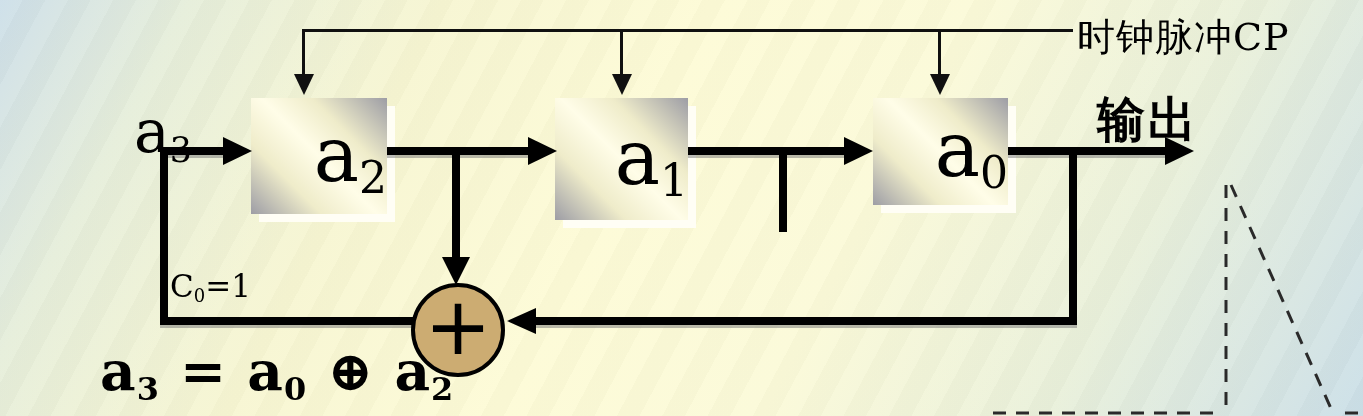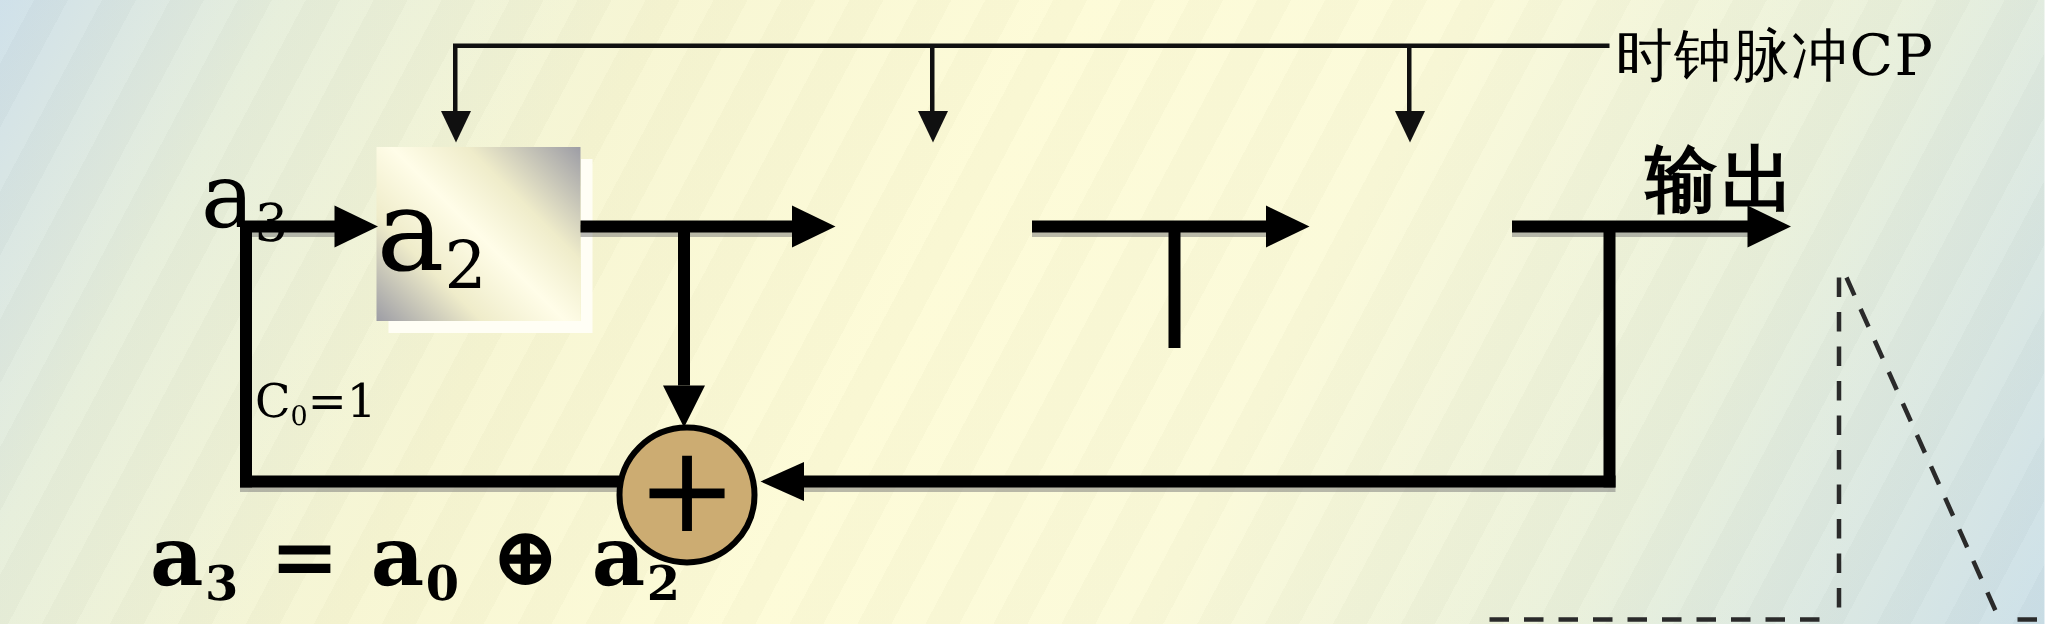--- a/index.html
+++ b/index.html
@@ -32,21 +32,21 @@
   .tri-down{position:absolute;width:0;height:0;
     border-left:14px solid transparent;border-right:14px solid transparent;
     border-top:28px solid #000;}
   .tri-down-sm{position:absolute;width:0;height:0;
     border-left:10px solid transparent;border-right:10px solid transparent;
     border-top:21px solid #101010;}
   
   .reg-box{position:absolute;
     background:linear-gradient(45deg,#9d9da5 0%,#efecca 28%,#fffde8 50%,#efecca 70%,#9d9da5 100%);
     box-shadow:8px 8px 0 0 #fffef5;
-    display:flex;align-items:center;justify-content:flex-start;}
+    display:flex;align-items:center;justify-content:flex-end;}
   .reg-label{font-size:76px;line-height:0.9;color:#000;padding-top:6px;}
   .sb{font-size:0.58em;vertical-align:-0.28em;}
   
   .lbl{position:absolute;color:#000;white-space:nowrap;}
   .coef{font-size:31px;}
   .clock-lbl{font-size:38px;font-family:"DejaVu Serif", serif;letter-spacing:1px;}
   .out-lbl{font-size:48px;font-weight:700;font-family:"DejaVu Sans", sans-serif;letter-spacing:3px;}
   .a3-lbl{font-size:60px;text-align:center;}
   .formula{font-size:55px;font-weight:700;letter-spacing:1px;}
   .formula .sb{vertical-align:-0.32em;}
@@ -68,20 +68,26 @@
   <div class="tline" style="left:620px;top:31px;width:3px;height:43px;"></div>
   <div class="tline" style="left:938px;top:31px;width:3px;height:43px;"></div>
   <div class="tri-down-sm" style="left:294px;top:74px;"></div>
   <div class="tri-down-sm" style="left:612px;top:74px;"></div>
   <div class="tri-down-sm" style="left:930px;top:74px;"></div>
   <div class="lbl clock-lbl" style="left:1077px;top:12px;">时钟脉冲CP</div>
 
   <div class="reg-box" style="left:251px;top:98px;width:136px;height:116px;">
     <span class="reg-label"><span>a</span><span class="sb">2</span></span>
   </div>
+  <div class="reg-box" style="left:555px;top:98px;width:133px;height:122px;">
+    <span class="reg-label"><span>a</span><span class="sb">1</span></span>
+  </div>
+  <div class="reg-box" style="left:873px;top:98px;width:135px;height:107px;">
+    <span class="reg-label"><span>a</span><span class="sb">0</span></span>
+  </div>
 
   <div class="kline hshadow" style="left:160px;top:147px;width:64px;height:8px;"></div>
   <div class="tri-right" style="left:223px;top:137px;"></div>
   <div class="kline hshadow" style="left:387px;top:147px;width:142px;height:8px;"></div>
   <div class="tri-right" style="left:528px;top:137px;"></div>
   <div class="kline hshadow" style="left:688px;top:147px;width:157px;height:8px;"></div>
   <div class="tri-right" style="left:844px;top:137px;"></div>
   <div class="kline hshadow" style="left:1008px;top:147px;width:158px;height:8px;"></div>
   <div class="tri-right" style="left:1165px;top:137px;"></div>
   <div class="lbl out-lbl" style="left:1097px;top:88px;">输出</div>
@@ -95,21 +101,21 @@
   <div class="kline hshadow" style="left:160px;top:317px;width:253px;height:8px;"></div>
   <div class="kline hshadow" style="left:536px;top:317px;width:541px;height:8px;"></div>
   <div class="tri-left" style="left:507px;top:308px;"></div>
 
   <div class="xor">
     <span class="xor-plus">+</span>
   </div>
 
   <div class="lbl a3-lbl" style="left:134px;top:96px;"><span>a</span><span class="sb">3</span></div>
 
-  <div class="lbl coef" style="left:170px;top:250px;text-align:right;"><span>C</span><span class="sb">0</span><span>=1</span></div>
+  <div class="lbl coef" style="left:170px;top:268px;text-align:right;"><span>C</span><span class="sb">0</span><span>=1</span></div>
 
 
 
 
   <div class="lbl formula" style="left:100px;top:338px;"><span>a</span><span class="sb">3</span><span> = </span><span>a</span><span class="sb">0</span><span> ⊕ </span><span>a</span><span class="sb">2</span></div>
 
   <svg class="dash-svg" width="1363" height="416" viewBox="0 0 1363 416">
     <path d="M 993 413 H 1222" fill="none" stroke="#2a2a2a" stroke-width="3" stroke-dasharray="13 10"></path>
     <path d="M 1226 185 V 413" fill="none" stroke="#2a2a2a" stroke-width="3" stroke-dasharray="13 10"></path>
     <path d="M 1231 185 L 1333 413" fill="none" stroke="#2a2a2a" stroke-width="3" stroke-dasharray="13 10"></path>

